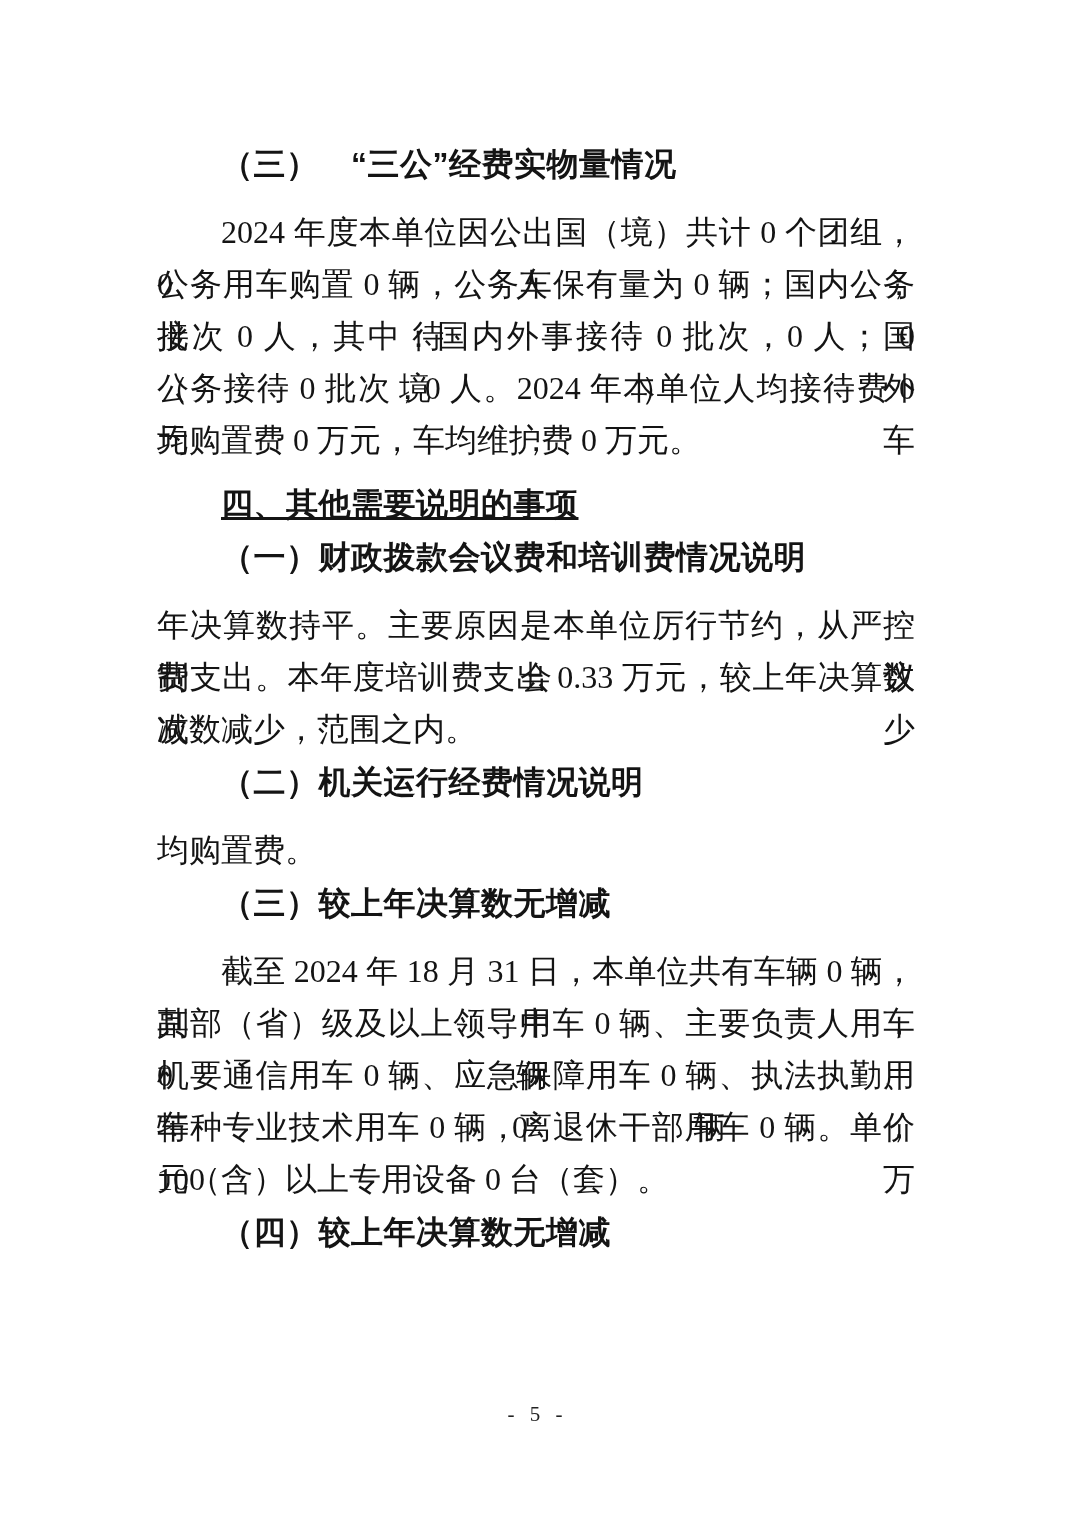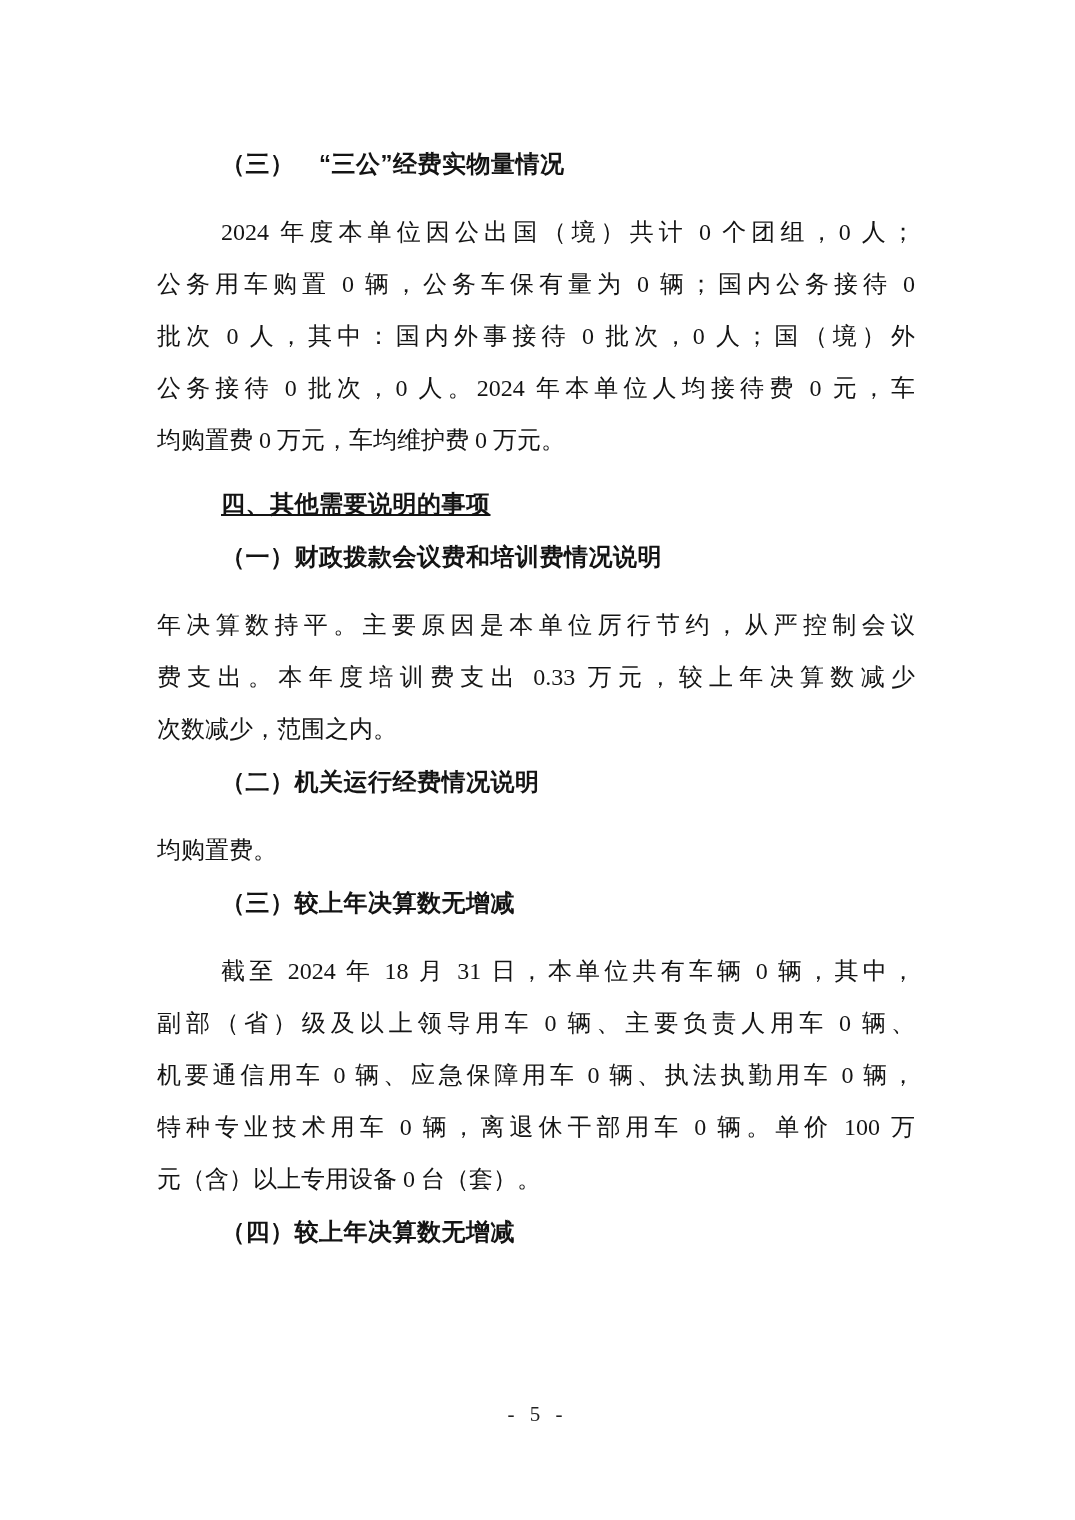--- a/index.html
+++ b/index.html
@@ -17,21 +17,21 @@
   }
   .content {
     position: absolute;
     left: 157px;
     top: 137px;
     width: 758px;
   }
   .line {
     height: 52px;
     line-height: 52px;
-    font-size: 24px;
+    font-size: 32px;
     white-space: nowrap;
   }
   .just {
     white-space: normal;
     text-align: justify;
     text-align-last: justify;
     text-justify: inter-character;
   }
   .indent { text-indent: 64px; }
   .heading {

